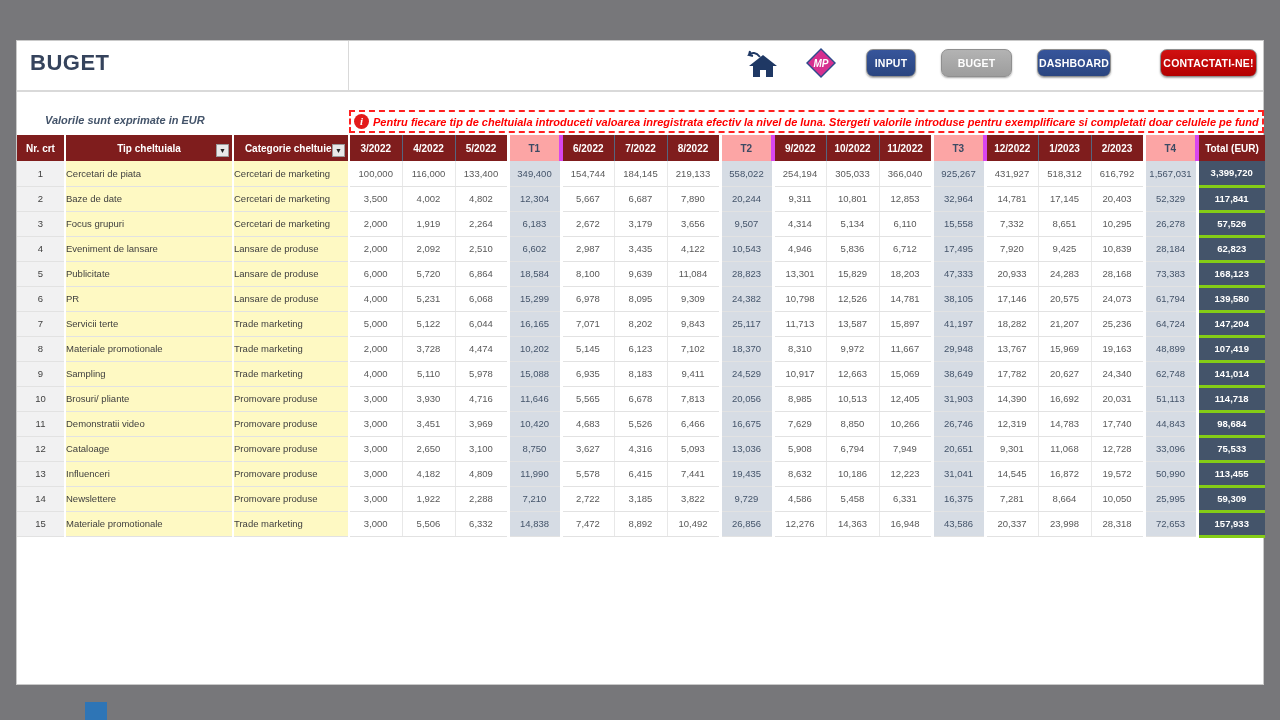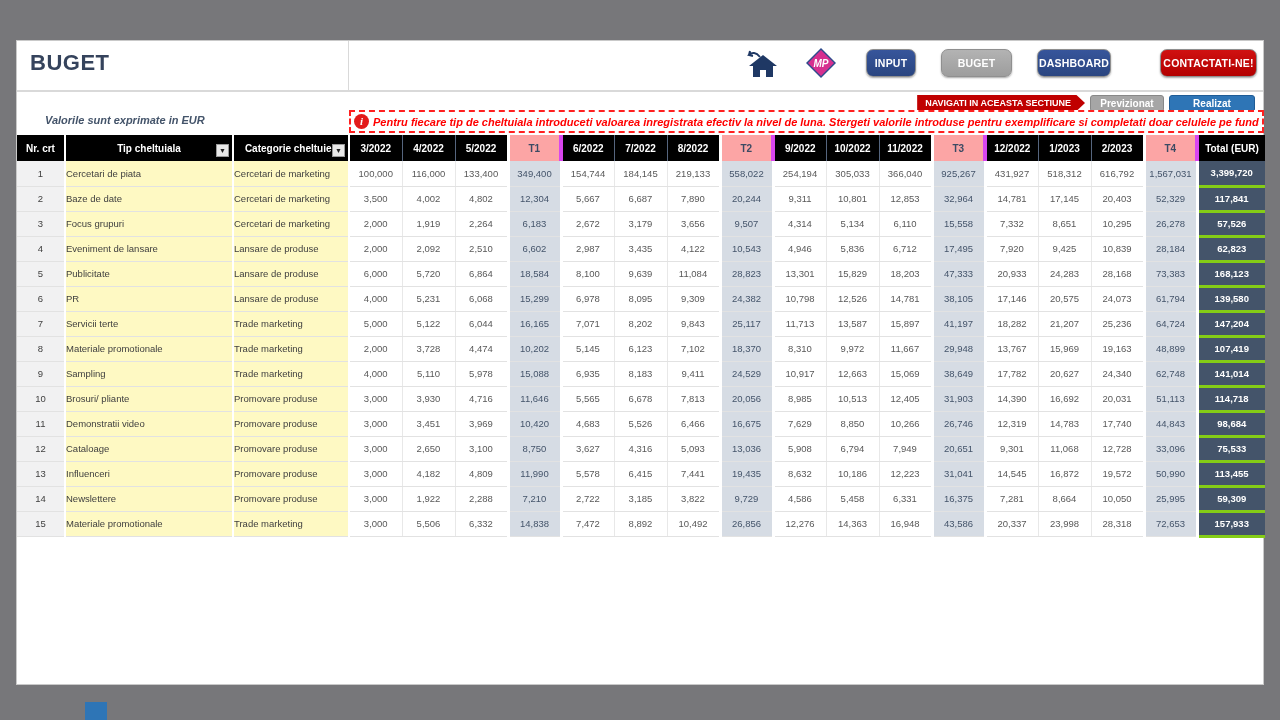--- a/index.html
+++ b/index.html
@@ -63,21 +63,21 @@
     font-weight:bold; font-style:italic; font-size:11px; line-height:15px; text-align:center;
   }
   .notice-text {
     color:#ff0000; font-weight:bold; font-style:italic; font-size:11px;
     white-space:nowrap; overflow:hidden;
   }
 
   .budget-table { position:absolute; left:0; top:94px; width:1248px; border-collapse:collapse; table-layout:fixed; }
   .budget-table th, .budget-table td { overflow:hidden; white-space:nowrap; }
   .budget-table thead th {
-    background:#000000; color:#fff; font-size:10px; font-weight:bold;
+    background:#7f1d1d; color:#fff; font-size:10px; font-weight:bold;
     height:26px; position:relative; border-right:1px solid #55657e; text-align:center;
   }
   .budget-table thead th.th-left { border-right:2px solid #fff; }
   .budget-table thead th.th-t {
     background:#fca5a5; color:#3b4a63; border-left:3px solid #fff; border-right:4px solid #d946ef;
   }
   .budget-table thead th.th-total { border-left:3px solid #fff; border-right:none; }
   .filter {
     position:absolute; right:3px; bottom:4px; width:13px; height:13px;
     background:#e9e9e9; border:1px solid #9a9a9a; color:#222;
@@ -121,25 +121,20 @@
         <polygon points="16,3 29,16 16,29 3,16" fill="#d6308f"></polygon>
         <text x="16" y="20" text-anchor="middle" font-size="10" font-weight="bold" font-style="italic" fill="#ffffff" font-family="Liberation Sans, sans-serif">MP</text>
       </svg>
     </div>
     <div class="btn btn-navy">INPUT</div>
     <div class="btn btn-gray">BUGET</div>
     <div class="btn btn-navy2">DASHBOARD</div>
     <div class="btn btn-red">CONTACTATI-NE!</div>
   </div>
 
-  <div class="section-nav">
-    <div class="ribbon">NAVIGATI IN ACEASTA SECTIUNE</div>
-    <div class="chip chip-gray">Previzionat</div>
-    <div class="chip chip-blue">Realizat</div>
-  </div>
 
   <div class="currency-note">Valorile sunt exprimate in EUR</div>
 
   <div class="notice">
     <div class="info-icon">i</div>
     <div class="notice-text">Pentru fiecare tip de cheltuiala introduceti valoarea inregistrata efectiv la nivel de luna. Stergeti valorile introduse pentru exemplificare si completati doar celulele pe fundal alb, aferente lunilor de bugetare</div>
   </div>
 
   <table class="budget-table">
     <colgroup>

